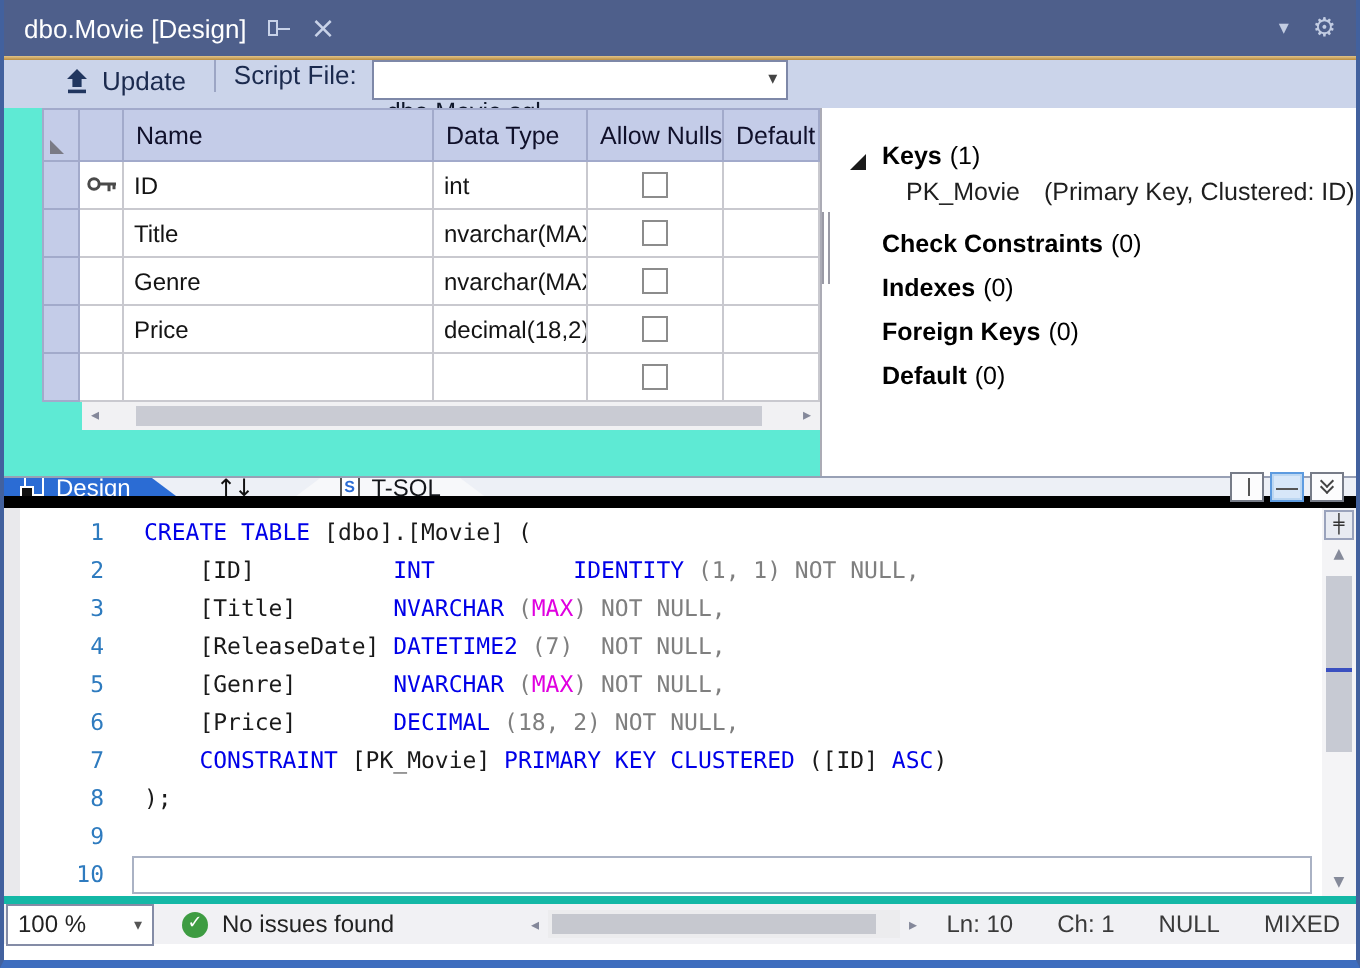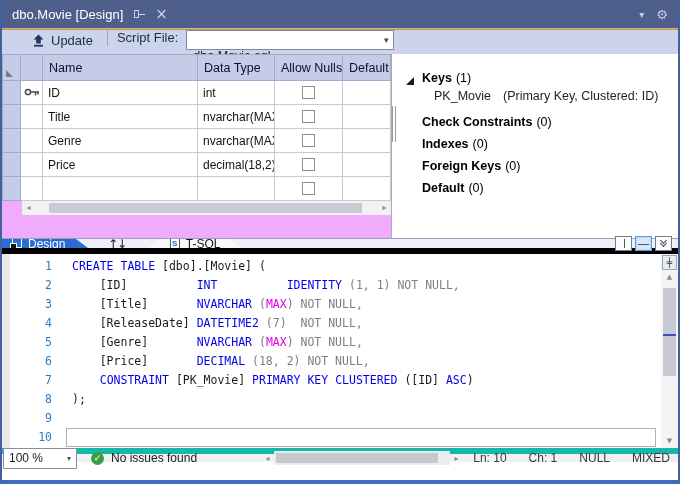--- a/index.html
+++ b/index.html
@@ -28,21 +28,21 @@
   
   .toolbar { height: 24px; background: #CBD4EA; display: flex; align-items: flex-start; padding-left: 22px; font-size: 13px; color: #1B2A4E; flex: 0 0 auto; }
   .update-btn { display: flex; align-items: center; gap: 6px; padding: 0 8px; height: 20px; }
   .tsep { width: 1px; height: 16px; background: #9CA5C4; margin: 0 9px 0 6px; }
   .sf-label { margin-right: 8px; white-space: nowrap; }
   .combo { width: 208px; height: 20px; background: #fff; border: 1px solid #7E88A8; display: flex; align-items: center; }
   .combo-value { flex: 1; padding-left: 6px; font-size: 12.5px; color: #0f172a; white-space: nowrap; overflow: hidden; margin-top: 32px; }
   .combo-arrow { width: 14px; text-align: center; font-size: 9px; color: #444; }
 
   
-  .main { height: 184px; display: flex; flex: 0 0 auto; background: #f0abfc; }
+  .main { height: 184px; display: flex; flex: 0 0 auto; background: #5eead4; padding-left: 19px; }
   .grid-pane { width: 389px; flex: 0 0 auto; display: flex; flex-direction: column; overflow: hidden; }
   table.grid { border-collapse: collapse; table-layout: fixed; width: 100%; font-size: 12px; }
   .grid th { height: 26px; background: #C4CCE8; border: 1px solid #A2AACB; font-weight: normal; text-align: left; padding-left: 6px; color: #10102A; font-size: 12.5px; overflow: hidden; white-space: nowrap; }
   .grid th.corner { position: relative; padding: 0; }
   .corner-tri { position: absolute; left: 3px; bottom: 3px; width: 0; height: 0; border-bottom: 7px solid #7A7A85; border-right: 7px solid transparent; }
   .grid td { height: 24px; border: 1px solid #C9C9CF; background: #fff; padding-left: 5px; color: #141414; overflow: hidden; white-space: nowrap; vertical-align: middle; }
   .grid td.sel { background: #C4CCE8; border-color: #A2AACB; padding: 0; }
   .grid td.icon { padding: 0; text-align: center; }
   .keyicon { display: inline-block; vertical-align: middle; }
   .checkbox { display: block; width: 13px; height: 13px; border: 1px solid #8C8C8C; background: #fff; margin: 0 auto; }
@@ -97,21 +97,21 @@
   .tok-m { color: #E000E0; }
 
   .vscroll { width: 17px; flex: 0 0 auto; display: flex; flex-direction: column; background: #F4F4F6; font-family: "DejaVu Sans", sans-serif; }
   .vsplit-btn { height: 15px; margin: 1px; background: #E8EBF2; border: 1px solid #9AA3BC; font-size: 9px; display: flex; align-items: center; justify-content: center; color: #333; }
   .varrow { height: 13px; text-align: center; font-size: 7px; color: #858A9A; line-height: 13px; }
   .vtrack { flex: 1; position: relative; }
   .vthumb { position: absolute; left: 2px; right: 2px; top: 4px; height: 88px; background: #C7CAD3; }
   .vmarker { position: absolute; left: 2px; right: 2px; top: 50px; height: 2px; background: #3A50C0; }
 
   
-  .statusbar { height: 14px; flex: 0 0 auto; background: #F1F1F4; border-top: 6px solid #14b8a6; display: flex; align-items: center; font-size: 12px; color: #3A3A3A; }
+  .statusbar { height: 24px; flex: 0 0 auto; background: #F1F1F4; border-top: 4px solid #14b8a6; display: flex; align-items: center; font-size: 12px; color: #3A3A3A; }
   .zoom-combo { width: 74px; height: 21px; margin-left: 1px; background: #fff; border: 1px solid #848CA6; display: flex; align-items: center; padding: 0 5px; flex: 0 0 auto; }
   .zoom-value { flex: 1; color: #222; }
   .zoom-arrow { font-size: 8px; color: #555; }
   .health { margin-left: 14px; display: flex; align-items: center; gap: 7px; flex: 0 0 auto; }
   .health-circle { width: 13px; height: 13px; border-radius: 50%; background: #3E9C42; color: #fff; font-size: 9px; font-weight: bold; display: flex; align-items: center; justify-content: center; }
   .health-text { color: #222; white-space: nowrap; }
   .sb-spacer { width: 64px; flex: 0 0 auto; }
   .sb-arrow { width: 13px; text-align: center; font-size: 8px; color: #84889A; flex: 0 0 auto; }
   .sb-track { width: 176px; height: 14px; position: relative; flex: 0 0 auto; background: #ECECEE; }
   .sb-thumb { position: absolute; left: 2px; top: 2px; bottom: 2px; width: 162px; background: #C6C8CF; }

